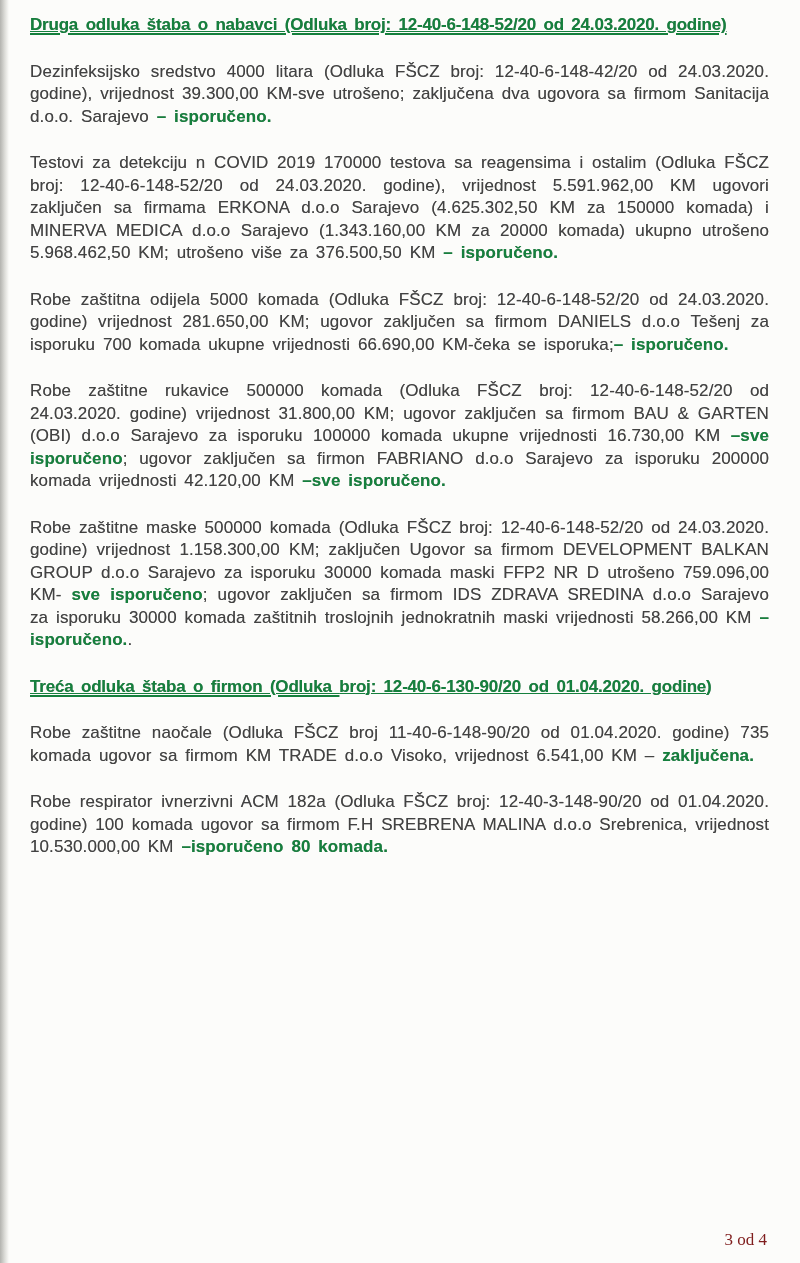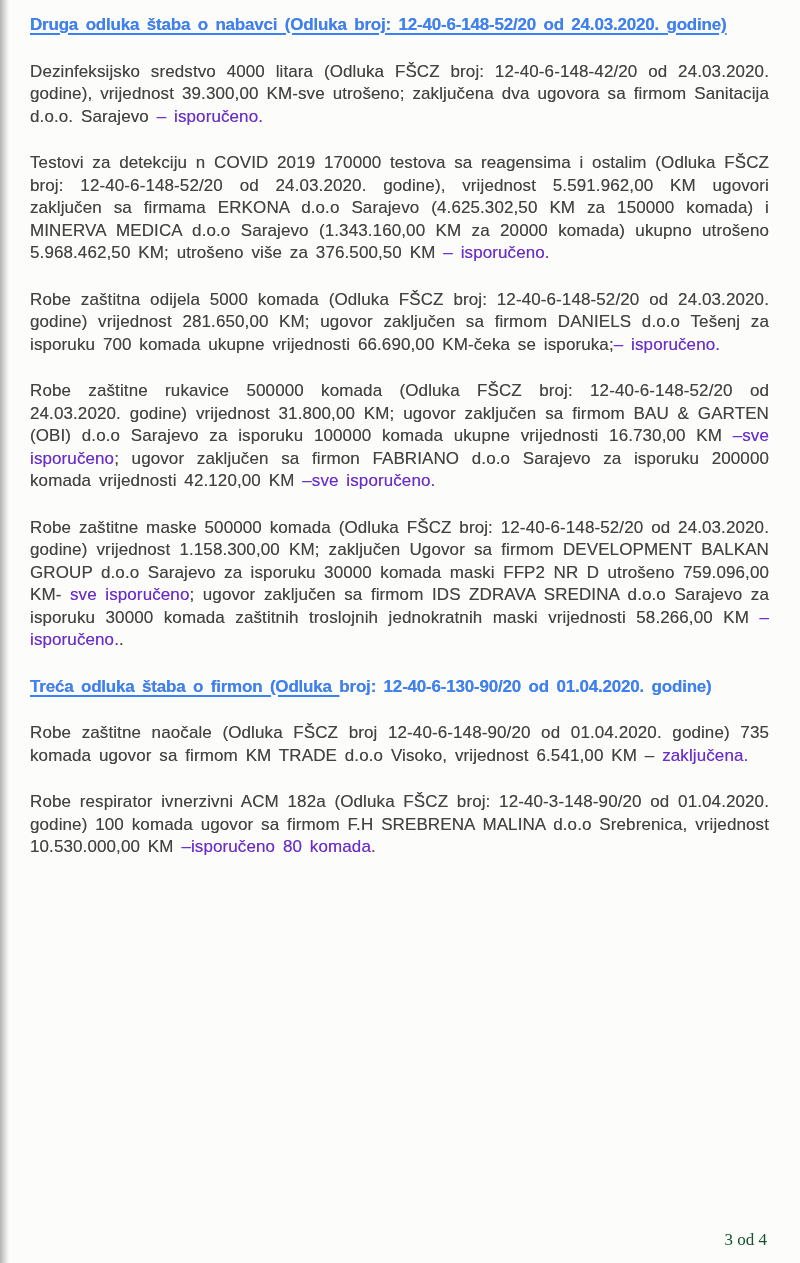--- a/index.html
+++ b/index.html
@@ -29,39 +29,40 @@
     margin: 0 0 24px 0;
     font-size: 17px;
     line-height: 22.5px;
     text-align: justify;
     word-spacing: 3px;
     letter-spacing: 0.1px;
     text-shadow: 0 0 0.5px rgba(70,70,70,0.55);
   }
   .heading {
     font-weight: bold;
-    color: #3b82f6;
+    color: #15803d;
     letter-spacing: -0.2px;
+    text-decoration: underline;
   }
   .u {
     text-decoration: underline;
     text-decoration-thickness: 2px;
     text-underline-offset: 3px;
   }
   .b {
-    font-weight: normal;
-    color: #6d28d9;
+    font-weight: bold;
+    color: #15803d;
   }
   .footer {
     position: absolute;
     right: 33px;
     bottom: 13px;
     font-family: "Liberation Serif", serif;
     font-size: 17px;
-    color: #14532d;
+    color: #7f1d1d;
   }
 </style>
 </head>
 <body>
 
 <div class="page">
   <div class="scan-edge"></div>
 
   <div class="content">
 
@@ -74,20 +75,20 @@
 
     <p class="para"><span>Robe zaštitna odijela 5000 komada (Odluka FŠCZ broj: 12-40-6-148-52/20 od 24.03.2020. godine) vrijednost 281.650,00 KM; ugovor zaključen sa firmom DANIELS d.o.o Tešenj za isporuku 700 komada ukupne vrijednosti 66.690,00 KM-čeka se isporuka;</span><span class="b">– isporučeno.</span></p>
 
     <p class="para"><span>Robe zaštitne rukavice 500000 komada (Odluka FŠCZ broj: 12-40-6-148-52/20 od 24.03.2020. godine) vrijednost 31.800,00 KM; ugovor zaključen sa firmom BAU &amp; GARTEN (OBI) d.o.o Sarajevo za isporuku 100000 komada ukupne vrijednosti 16.730,00 KM </span><span class="b">–sve isporučeno</span><span>; ugovor zaključen sa firmon FABRIANO d.o.o Sarajevo za isporuku 200000 komada vrijednosti 42.120,00 KM </span><span class="b">–sve isporučeno.</span></p>
 
     <p class="para"><span>Robe zaštitne maske 500000 komada (Odluka FŠCZ broj: 12-40-6-148-52/20 od 24.03.2020. godine) vrijednost 1.158.300,00 KM; zaključen Ugovor sa firmom DEVELOPMENT BALKAN GROUP d.o.o Sarajevo za isporuku 30000 komada maski FFP2 NR D utrošeno 759.096,00 KM- </span><span class="b">sve isporučeno</span><span>; ugovor zaključen sa firmom IDS ZDRAVA SREDINA d.o.o Sarajevo za isporuku 30000 komada zaštitnih troslojnih jednokratnih maski vrijednosti 58.266,00 KM </span><span class="b">– isporučeno.</span><span>.</span></p>
 
     <p class="heading"><span class="u">Treća odluka štaba o firmon (Odluka </span><span>broj: 12-40-6-130-90/20 od 01.04.2020. godine)</span></p>
 
 
-    <p class="para"><span>Robe zaštitne naočale (Odluka FŠCZ broj 12-40-6-148-90/20 od 01.04.2020. godine) 735 komada ugovor sa firmom KM TRADE d.o.o Visoko, vrijednost 6.541,00 KM – </span><span class="b">zaključena.</span></p>
+    <p class="para"><span>Robe zaštitne naočale (Odluka FŠCZ broj 11-40-6-148-90/20 od 01.04.2020. godine) 735 komada ugovor sa firmom KM TRADE d.o.o Visoko, vrijednost 6.541,00 KM – </span><span class="b">zaključena.</span></p>
 
     <p class="para"><span>Robe respirator ivnerzivni ACM 182a (Odluka FŠCZ broj: 12-40-3-148-90/20 od 01.04.2020. godine) 100 komada ugovor sa firmom F.H SREBRENA MALINA d.o.o Srebrenica, vrijednost 10.530.000,00 KM </span><span class="b">–isporučeno 80 komada.</span></p>
 
   </div>
 
   <div class="footer">3 od 4</div>
 </div>
 
 </body></html>

